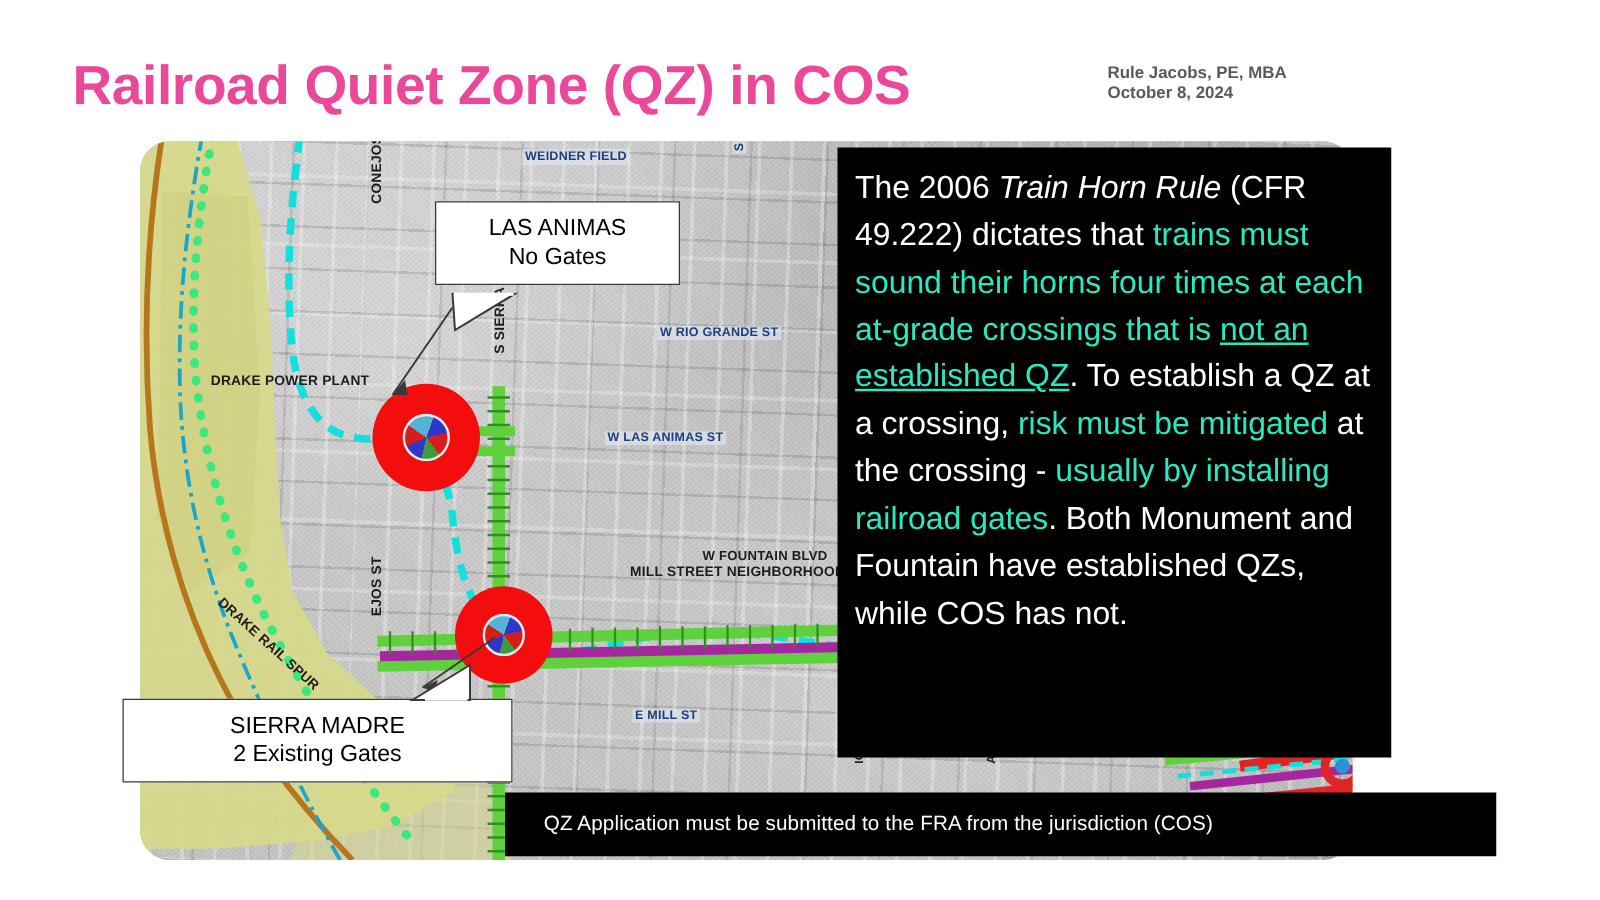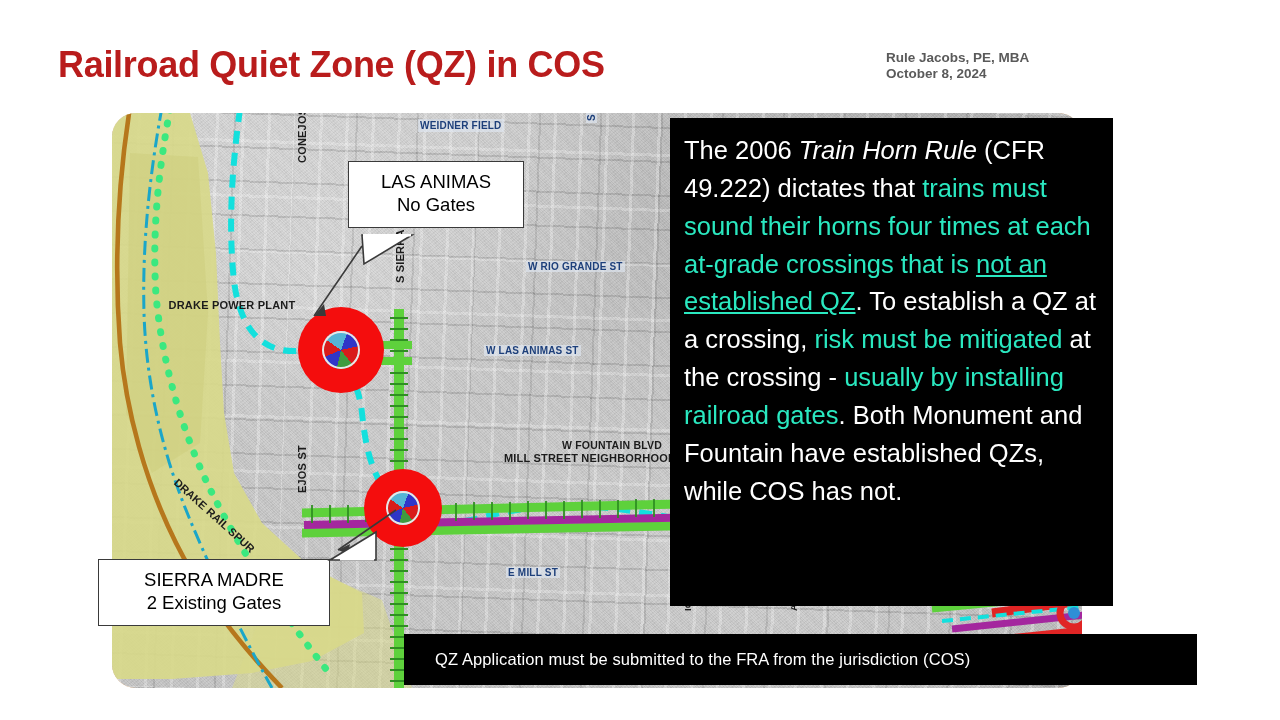--- a/index.html
+++ b/index.html
@@ -14,23 +14,23 @@
     background: #ffffff;
     overflow: hidden;
     font-family: "Liberation Sans", sans-serif;
   }
 
   
   #slide-title {
     position: absolute;
     left: 58px;
     top: 44px;
-    font-size: 36px;
+    font-size: 44px;
     font-weight: bold;
-    color: #b91c1c;
+    color: #ec4899;
     letter-spacing: -0.3px;
     white-space: nowrap;
   }
   #byline {
     position: absolute;
     left: 886px;
     top: 50px;
     font-size: 13.5px;
     font-weight: bold;
     color: #5a5a5a;
@@ -337,34 +337,34 @@
 
     <div class="crossing" style="left:252px; top:356px; width:78px; height:78px;">
       <div class="hub" style="width:34px; height:34px;"></div>
     </div>
   </div>
 
   <svg style="position:absolute; left:300px; top:238px; width:120px; height:95px; overflow:visible;">
     <path d="M 62,8 L 14,78" stroke="#3a3a3a" stroke-width="1.6" fill="none"></path>
     <path d="M 14,78 L 24,66 L 26,78 Z" fill="#3a3a3a"></path>
   </svg>
-  <div class="callout" style="left:348px; top:161px; width:176px;">
+  <div class="callout" style="left:348px; top:161px; width:196px;">
     <div>LAS ANIMAS</div>
     <div>No Gates</div>
   </div>
   <svg style="position:absolute; left:360px; top:234px; width:70px; height:34px;">
     <path d="M 2,1 L 52,1 L 4,30 Z" fill="#ffffff" stroke="#3a3a3a" stroke-width="1.6"></path>
     <path d="M 3,1 L 51,1" stroke="#ffffff" stroke-width="3"></path>
   </svg>
 
   <svg style="position:absolute; left:330px; top:508px; width:80px; height:60px; overflow:visible;">
     <path d="M 66,2 L 8,42" stroke="#3a3a3a" stroke-width="1.6" fill="none"></path>
     <path d="M 8,42 L 20,36 L 18,46 Z" fill="#3a3a3a"></path>
   </svg>
-  <div class="callout" style="left:98px; top:559px; width:232px;">
+  <div class="callout" style="left:98px; top:559px; width:312px;">
     <div>SIERRA MADRE</div>
     <div>2 Existing Gates</div>
   </div>
   <svg style="position:absolute; left:300px; top:530px; width:80px; height:34px;">
     <path d="M 76,2 L 30,30 L 76,30 Z" fill="#ffffff" stroke="#3a3a3a" stroke-width="1.6"></path>
     <path d="M 74,29 L 40,29" stroke="#ffffff" stroke-width="3"></path>
   </svg>
 
   <div id="textpanel">
     <span>The 2006 </span><span class="em">Train Horn Rule</span><span> (CFR 49.222) dictates that </span><span class="cy">trains must sound their horns four times at each at-grade crossings that is </span><span class="cy ul">not an established QZ</span><span>. To establish a QZ at a crossing, </span><span class="cy">risk must be mitigated</span><span> at the crossing - </span><span class="cy">usually by installing railroad gates</span><span>. Both Monument and Fountain have established QZs, while COS has not.</span>

